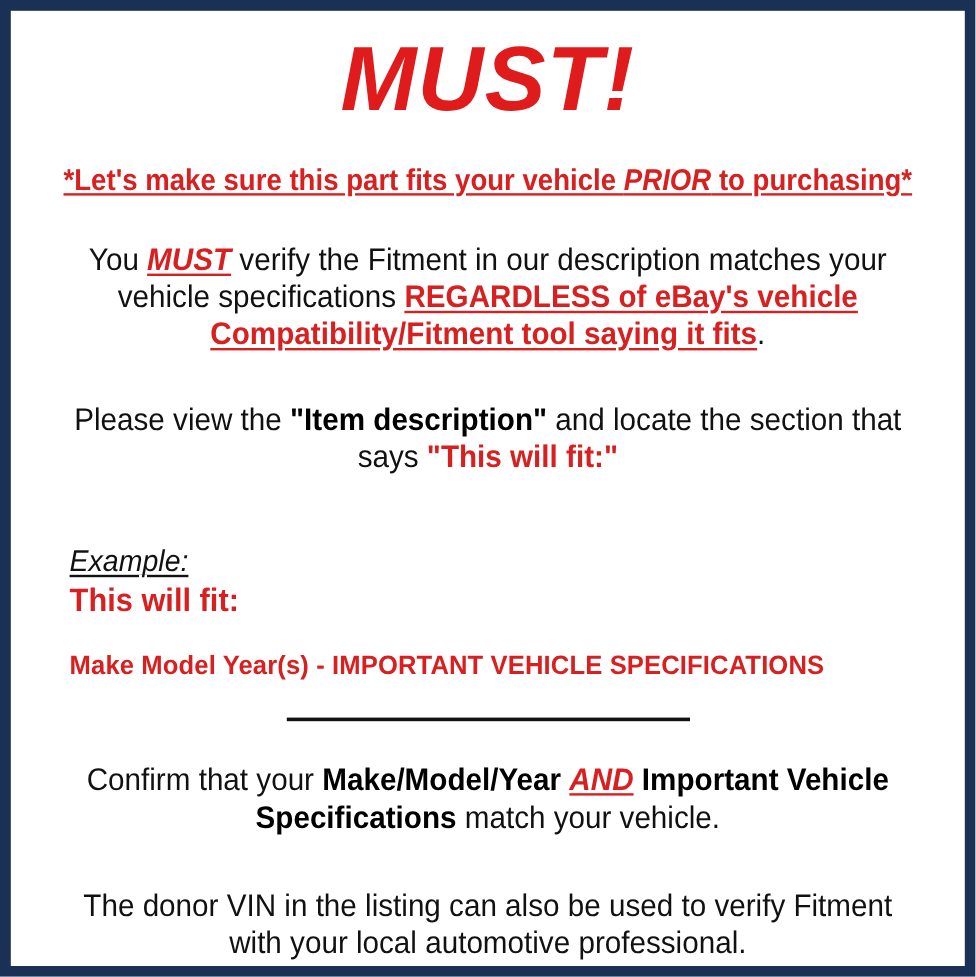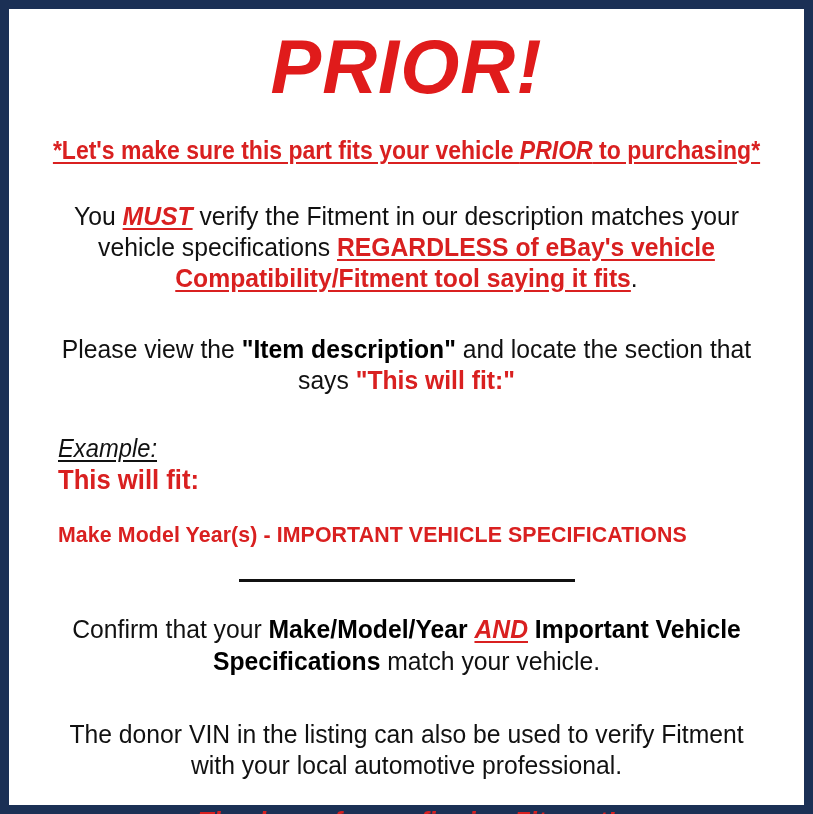--- a/index.html
+++ b/index.html
@@ -94,21 +94,21 @@
     font-style: italic;
     text-decoration: underline;
     text-underline-offset: 3px;
   }
   .blkbold { font-weight: bold; color: #000; }
 
   
   .example-block {
     text-align: left;
     padding-left: 40px;
-    margin-top: 38px;
+    margin-top: 58px;
   }
   .example-label {
     font-size: 25px;
     font-style: italic;
     text-decoration: underline;
     text-underline-offset: 3px;
     color: #111111;
     display: inline-block;
     transform: scaleX(0.95);
     transform-origin: left center;
@@ -158,21 +158,21 @@
     transform: scaleX(0.95);
     transform-origin: center;
   }
 </style>
 </head>
 <body>
 
 <div id="notice-frame">
   <div class="inner">
 
-    <div class="stop-title">PRIOR!</div>
+    <div class="stop-title">MUST!</div>
 
     <div class="tagline">
       <span class="u"><span>*Let's make sure this part fits your vehicle </span><span class="ital">PRIOR</span><span> to purchasing*</span></span>
     </div>
 
     <p class="para p1"><span>You </span><span class="redbolditalic-u">MUST</span><span> verify the Fitment in our description matches your vehicle specifications </span><span class="redbold-u">REGARDLESS of eBay's vehicle Compatibility/Fitment tool saying it fits</span><span>.</span></p>
 
     <p class="para p2"><span>Please view the </span><span class="blkbold">"Item description"</span><span> and locate the section that says </span><span class="redbold">"This will fit:"</span></p>
 
     <div class="example-block">

